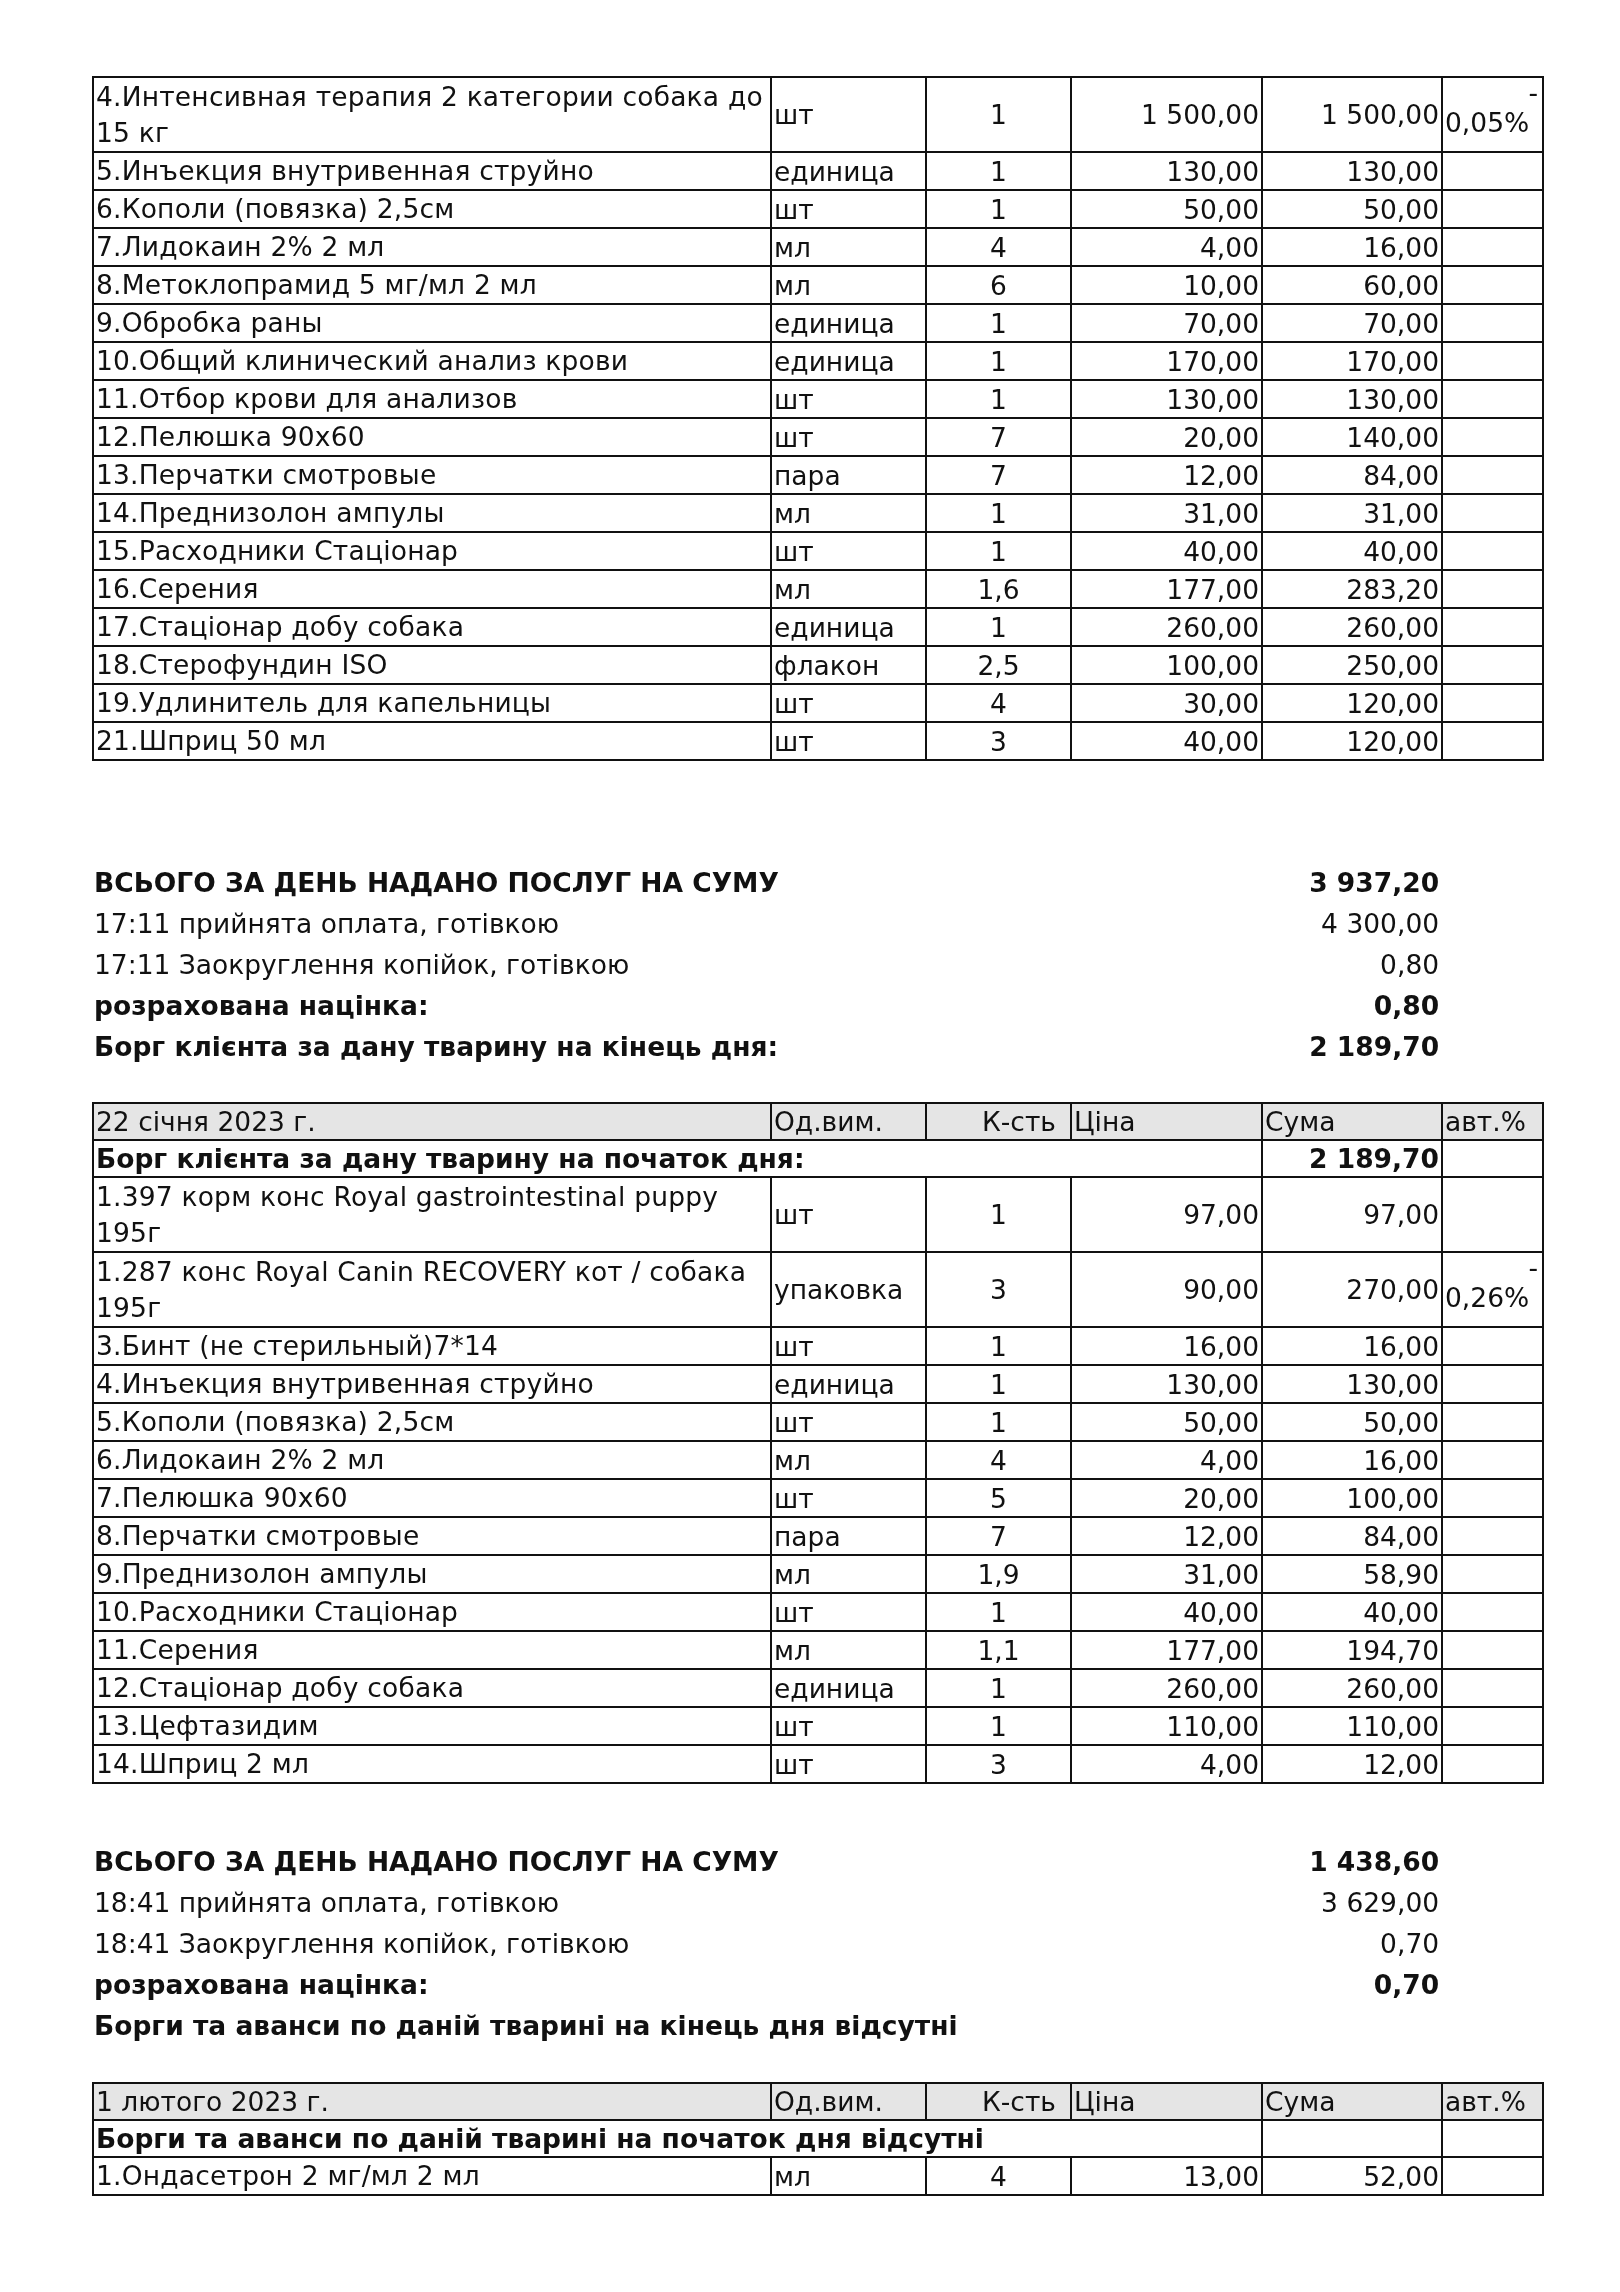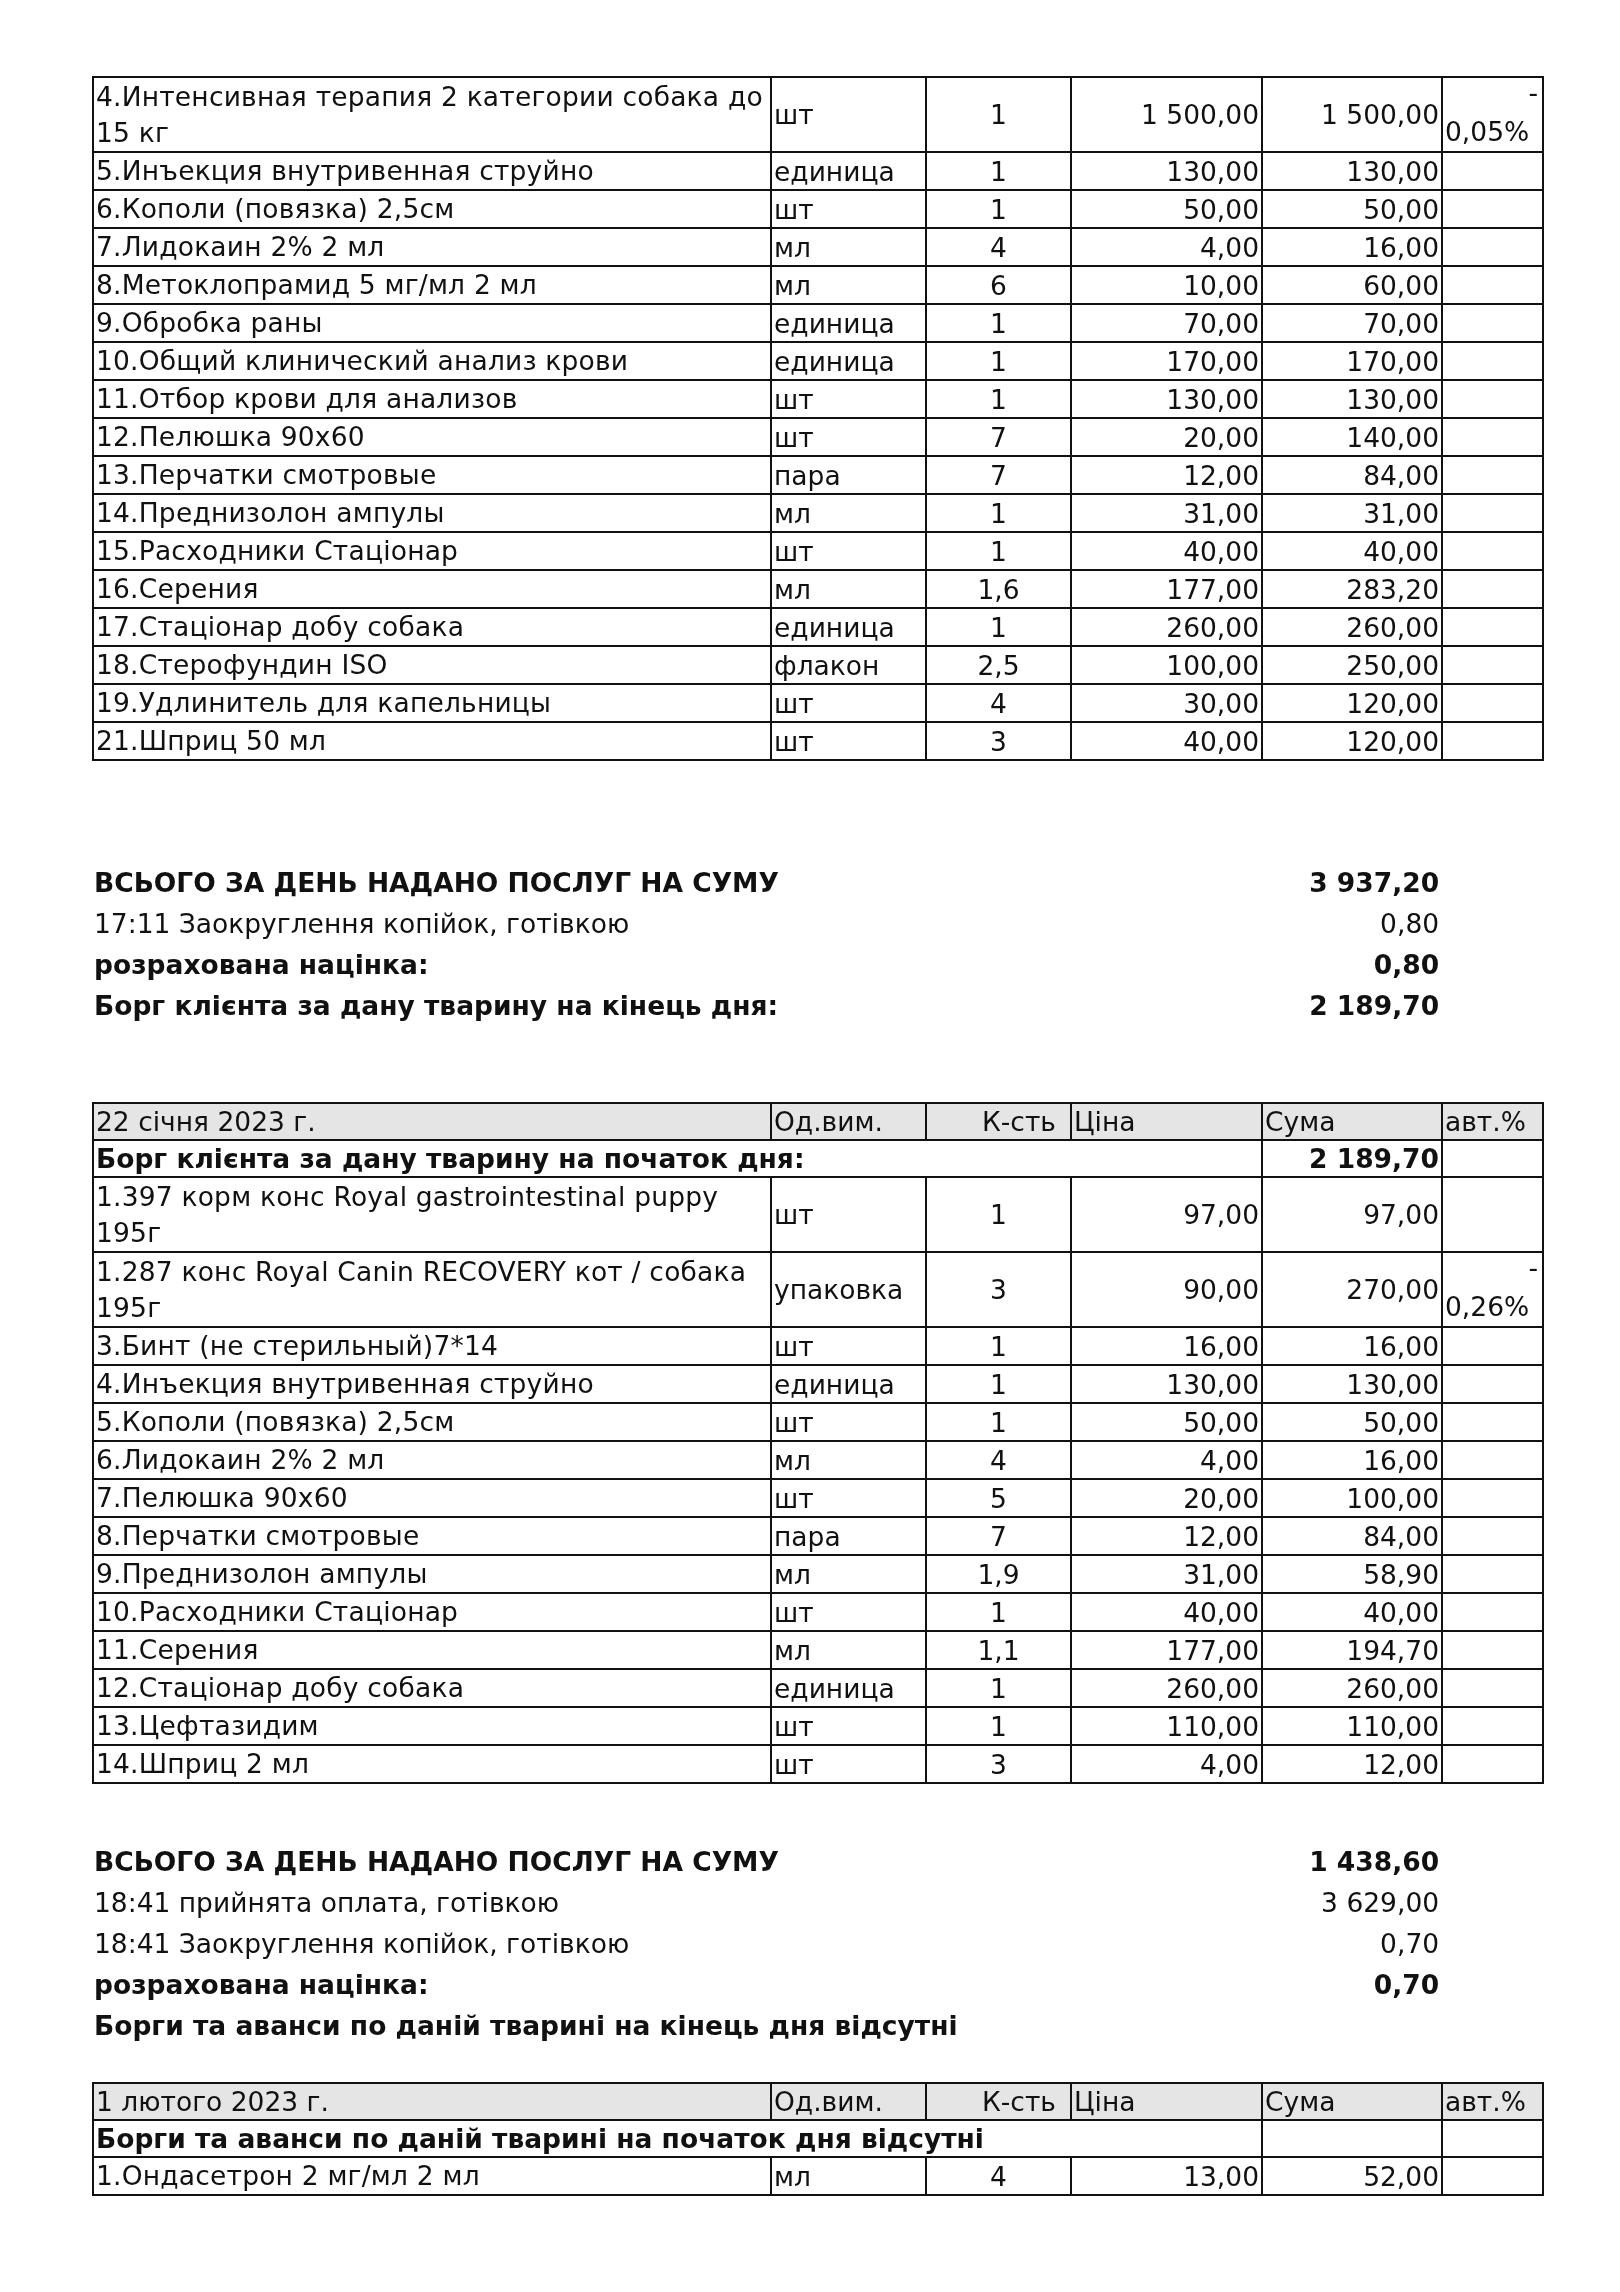--- a/index.html
+++ b/index.html
@@ -29,21 +29,21 @@
   table.grid td.qty { text-align: center; }
   table.grid td.num { text-align: right; }
   table.grid tr.two-line td { height: 73px; }
   table.grid tr.head td { background: #e5e5e5; }
   table.grid tr.head td.qty { text-align: center; padding-left: 43px; }
   table.grid tr.head td.price, table.grid tr.head td.sum, table.grid tr.head td.pct { text-align: left; }
   table.grid tr.carry td { font-weight: bold; }
   table.grid tr.carry td.label { border-right: none; }
   td.pct-cell { position: relative; padding: 0 !important; }
   td.pct-cell .dash { position: absolute; right: 3.9px; top: 0; line-height: 29px; }
-  td.pct-cell .pctv { position: absolute; left: 2px; bottom: 0; line-height: 39px; }
+  td.pct-cell .pctv { position: absolute; left: 2px; bottom: 9px; line-height: 39px; }
 
   .summary { position: absolute; left: 0; width: 1451px; }
   .summary .line { position: relative; height: 41px; line-height: 41px; }
   .summary .line .lbl { position: absolute; left: 2px; white-space: nowrap; }
   .summary .line .val { position: absolute; right: 101px; text-align: right; white-space: nowrap; padding-right: 2.9px; }
   .summary .line.bold { font-weight: bold; }
 </style>
 </head>
 <body>
 
@@ -197,20 +197,24 @@
           <td class="num">40,00</td>
           <td class="num">120,00</td>
           <td></td>
         </tr>
       </tbody>
   </table>
   <div class="summary" style="top:862px">
       <div class="line bold">
         <span class="lbl">ВСЬОГО ЗА ДЕНЬ НАДАНО ПОСЛУГ НА СУМУ</span>
         <span class="val">3 937,20</span>
+      </div>
+      <div class="line">
+        <span class="lbl">17:11 прийнята оплата, готівкою</span>
+        <span class="val">4 300,00</span>
       </div>
       <div class="line">
         <span class="lbl">17:11 Заокруглення копійок, готівкою</span>
         <span class="val">0,80</span>
       </div>
       <div class="line bold">
         <span class="lbl">розрахована націнка:</span>
         <span class="val">0,80</span>
       </div>
       <div class="line bold">

